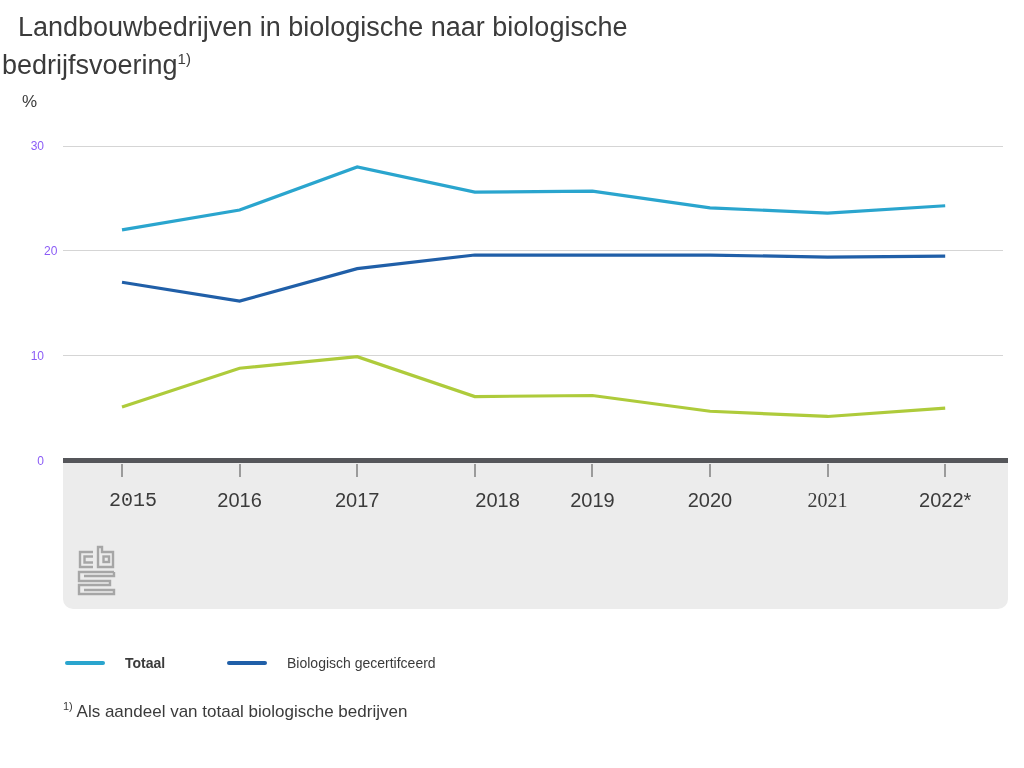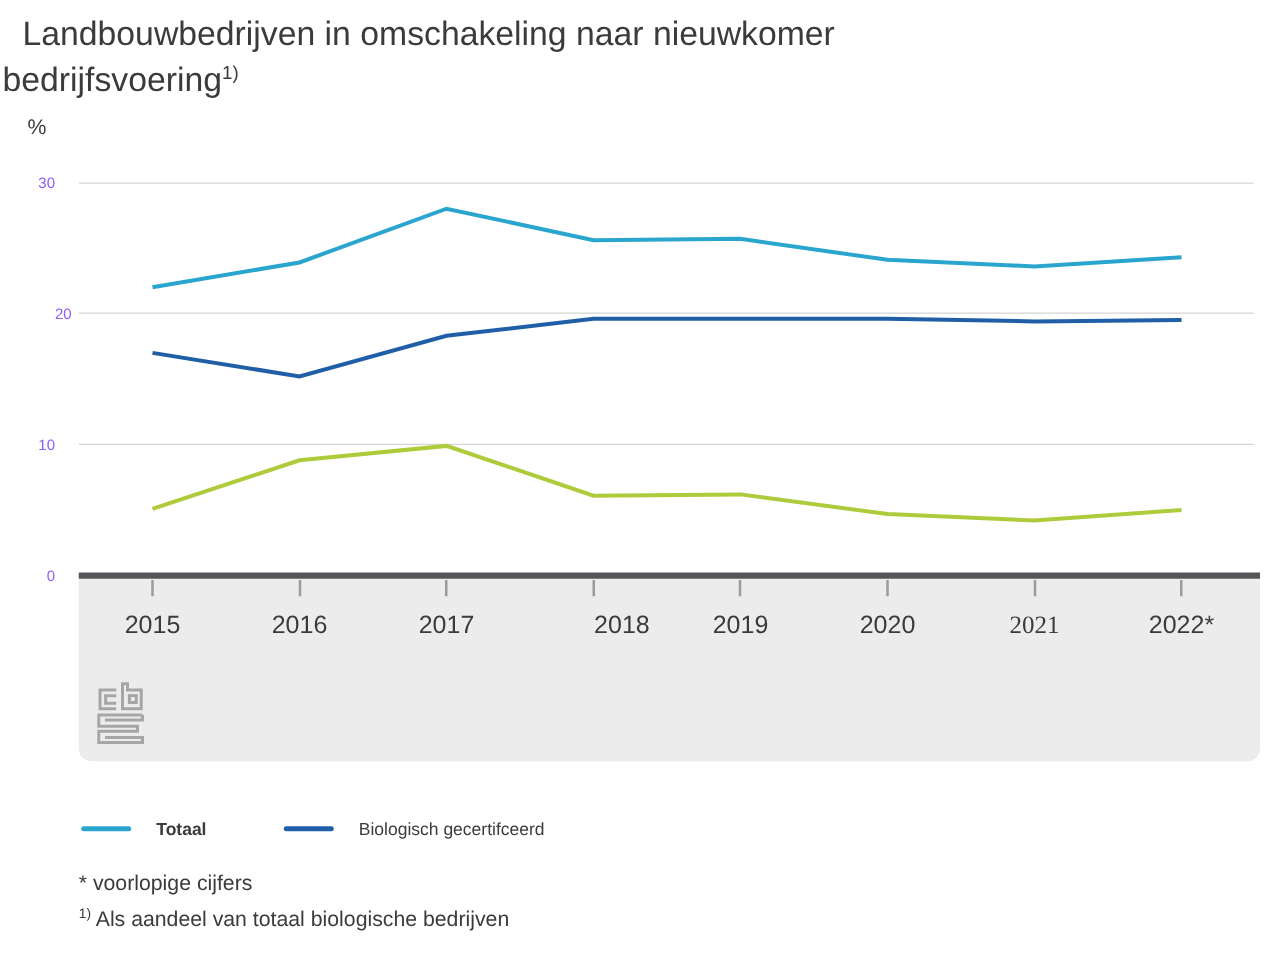--- a/index.html
+++ b/index.html
@@ -34,38 +34,38 @@
   .legend-label { font-size: 14px; color: #3b3b3b; white-space: nowrap; }
   .legend-label.bold { font-weight: bold; }
 
   .footnotes { left: 63px; top: 694px; font-size: 17px; line-height: 25px; color: #3b3b3b; }
   .footnotes sup { font-size: 11px; }
 </style>
 </head>
 <body>
 
 <div class="abs title">
-  <span class="l1">Landbouwbedrijven in omschakeling naar nieuwkomer</span><span>bedrijfsvoering</span><sup>1)</sup>
+  <span class="l1">Landbouwbedrijven in biologische naar biologische</span><span>bedrijfsvoering</span><sup>1)</sup>
 </div>
 
 <div class="abs unit-label">%</div>
 
 <div class="abs x-band"></div>
 <div class="abs zero-axis"></div>
 
 <div class="abs" id="chart-layer">
     <div class="ytick" style="top: 448.5px;">0</div>
     <div class="gridline" style="top: 355.17px;"></div>
     <div class="ytick" style="top: 343.67px;">10</div>
     <div class="gridline" style="top: 250.34px;"></div>
     <div class="ytick" style="top: 238.84px; padding-left: 44px;">20</div>
     <div class="gridline" style="top: 145.51px;"></div>
     <div class="ytick" style="top: 134.01px;">30</div>
     <div class="xtickmark" style="left: 121px;"></div>
-    <div class="xtick" style="left: 77px;">2015</div>
+    <div class="xtick" style="left: 88px; font-family: Liberation Mono, monospace;">2015</div>
     <div class="xtickmark" style="left: 238.6px;"></div>
     <div class="xtick" style="left: 194.6px;">2016</div>
     <div class="xtickmark" style="left: 356.2px;"></div>
     <div class="xtick" style="left: 312.2px;">2017</div>
     <div class="xtickmark" style="left: 473.8px;"></div>
     <div class="xtick" style="left: 429.8px; text-align: right;">2018</div>
     <div class="xtickmark" style="left: 591.4px;"></div>
     <div class="xtick" style="left: 547.4px;">2019</div>
     <div class="xtickmark" style="left: 709px;"></div>
     <div class="xtick" style="left: 665px;">2020</div>
@@ -95,15 +95,14 @@
     <span class="legend-swatch" style="background: rgb(42, 165, 206);"></span>
     <span class="legend-label bold">Totaal</span>
   </div>
   <div class="legend-item" style="left:227px">
     <span class="legend-swatch" style="background: rgb(32, 95, 168);"></span>
     <span class="legend-label">Biologisch gecertifceerd</span>
   </div>
 </div>
 
 <div class="abs footnotes">
-  <div>* voorlopige cijfers</div>
   <div><sup>1)</sup> <span>Als aandeel van totaal biologische bedrijven</span></div>
 </div>
 
 </body></html>

